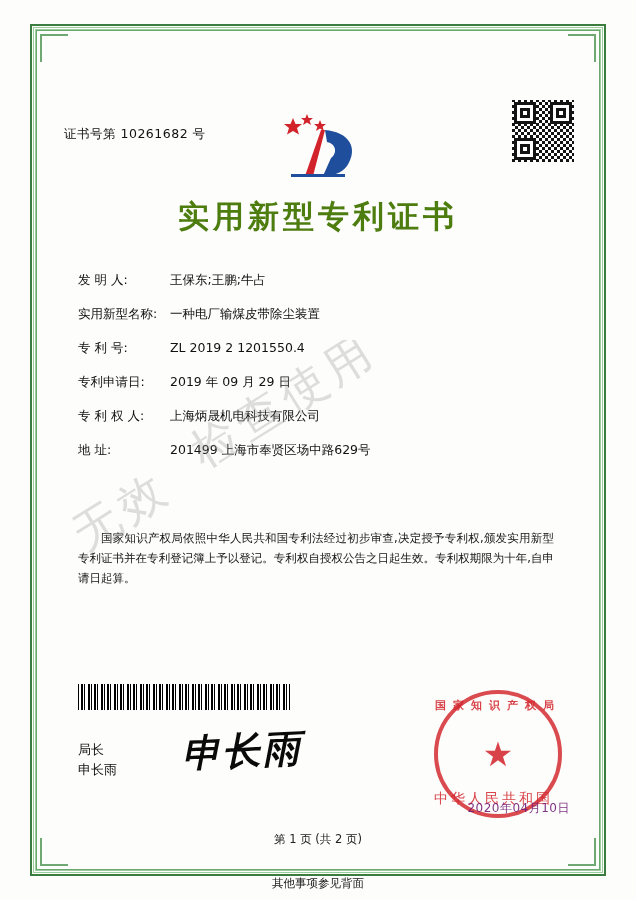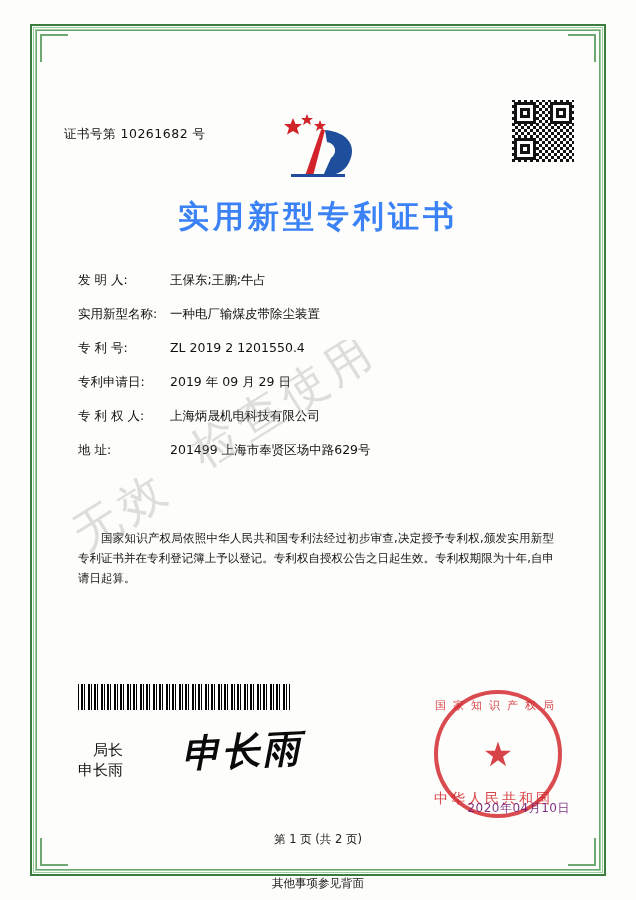--- a/index.html
+++ b/index.html
@@ -111,21 +111,21 @@
   
   .doc-title {
     position: absolute;
     left: 0; right: 0;
     top: 196px;
     text-align: center;
     font-family: Liberation Mono, monospace;
     font-size: 31px;
     font-weight: bold;
     letter-spacing: 4px;
-    color: #3b82f6;
+    color: #4d7c0f;
   }
 
   
   .fields {
     position: absolute;
     left: 78px;
     top: 272px;
     width: 480px;
   }
   .field-row {
@@ -198,24 +198,23 @@
     background: repeating-linear-gradient(90deg,
       #000 0 1px, #fff 1px 3px, #000 3px 5px, #fff 5px 6px,
       #000 6px 7px, #fff 7px 10px, #000 10px 12px, #fff 12px 13px);
   }
 
   
   .sig-label {
     position: absolute;
     left: 78px;
     top: 740px;
-    font-size: 15px;
+    font-size: 13px;
     line-height: 20px;
     color: #111;
-    text-align: right;
   }
   .signature {
     position: absolute;
     left: 182px;
     top: 726px;
     font-family: "DejaVu Serif", "Liberation Serif", serif;
     font-size: 38px;
     font-style: italic;
     font-weight: bold;
     color: #0a0a0a;
@@ -246,20 +245,21 @@
     opacity: 0.85;
   }
   .seal-text-top {
     position: absolute;
     left: 0; right: 0; top: 8px;
     text-align: center;
     font-size: 11px;
     color: #d2232a;
     letter-spacing: 7px;
     opacity: 0.85;
+    font-weight: bold;
   }
   .seal-text-bottom {
     position: absolute;
     left: 0; right: 0; bottom: 10px;
     text-align: left;
     font-size: 14px;
     color: #d2232a;
     letter-spacing: 3px;
     opacity: 0.85;
   }

